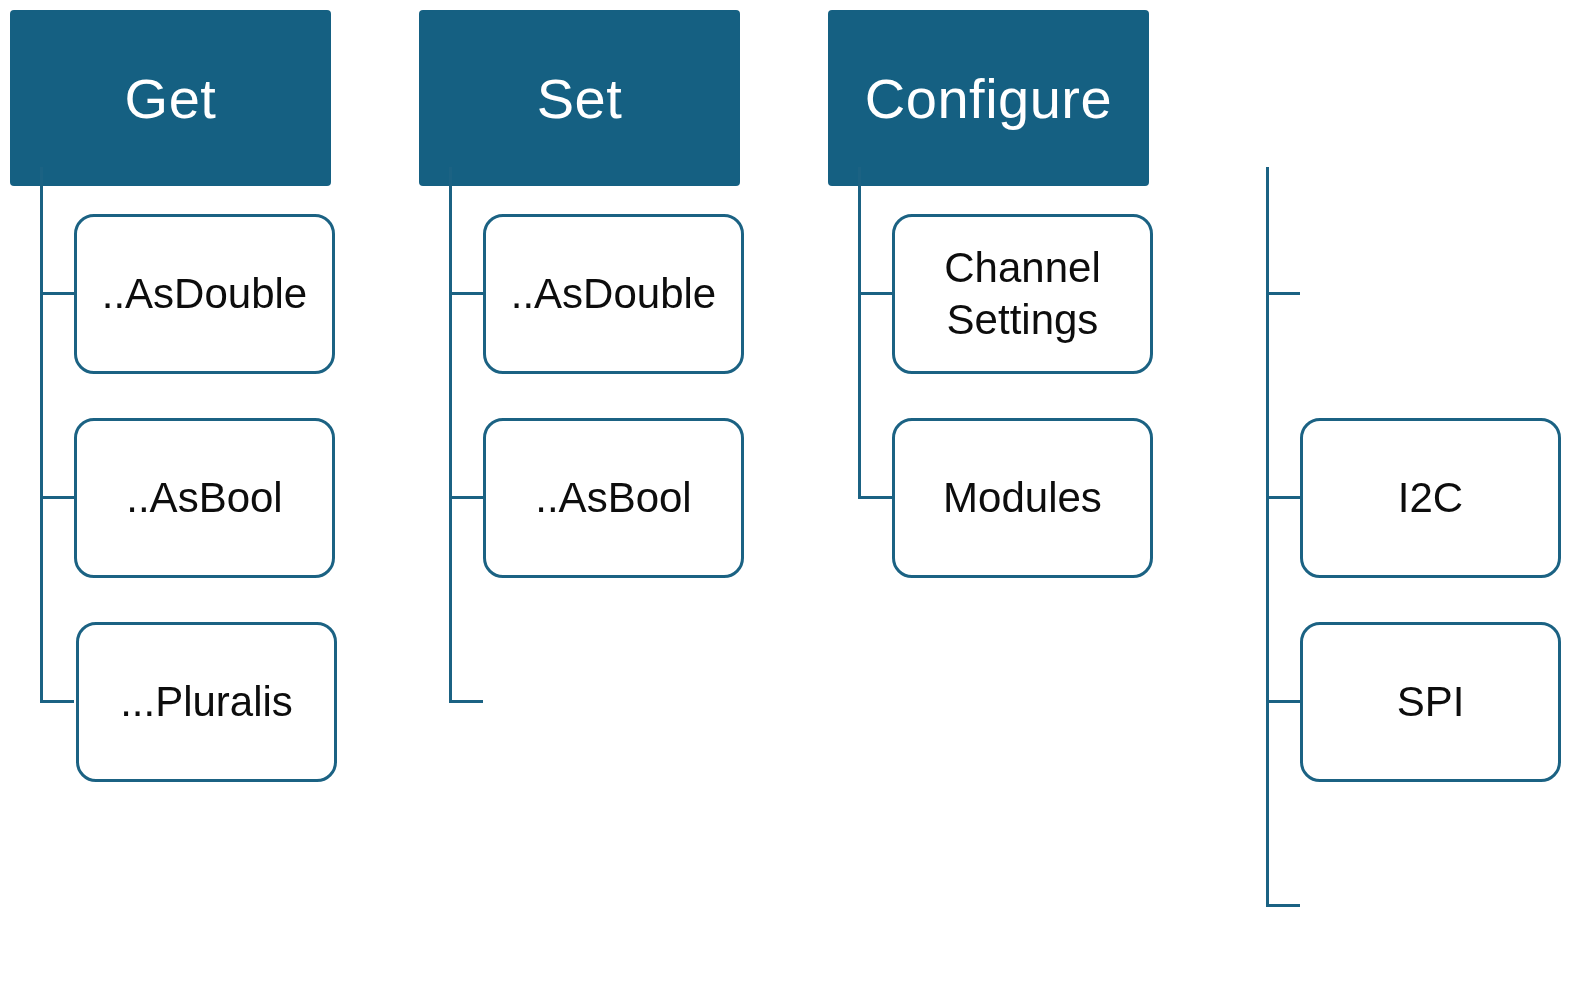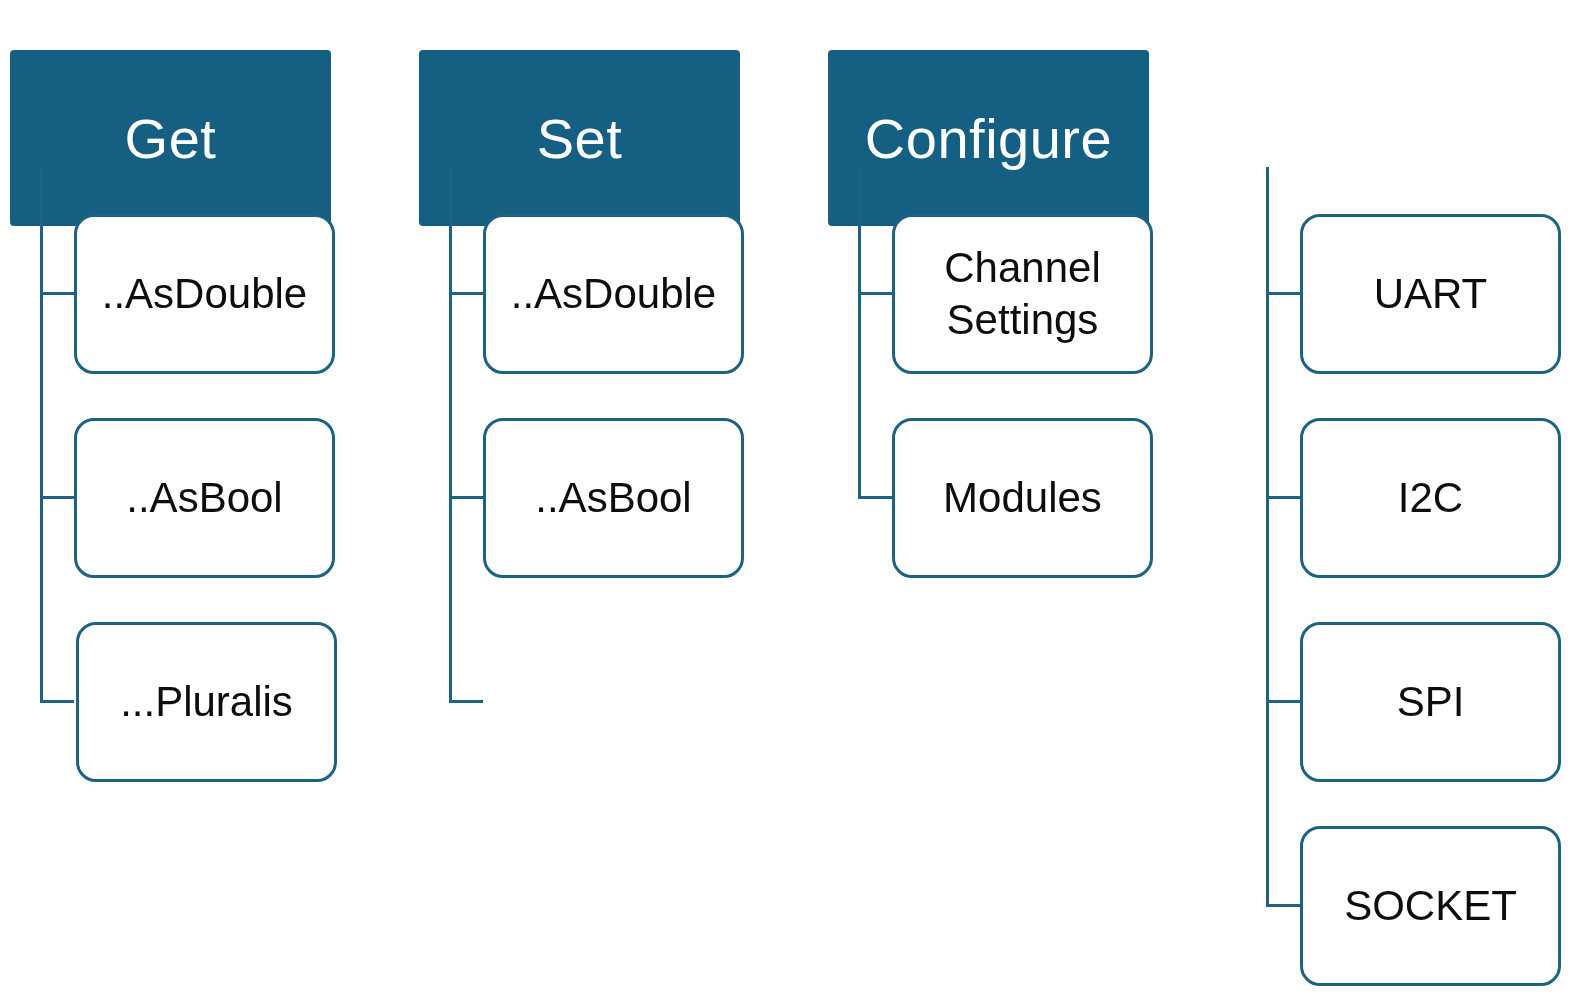--- a/index.html
+++ b/index.html
@@ -16,21 +16,21 @@
     background:var(--bg);
     font-family:"Liberation Sans", sans-serif;
     overflow:hidden;
   }
   .hdr{
     position:absolute;top:10px;width:321px;height:176px;
     background:var(--accent);
     border-radius:4px;
     color:var(--header-text);
     display:flex;align-items:center;justify-content:center;
-    font-size:56px;letter-spacing:0.5px;margin-top:40px;
+    font-size:56px;letter-spacing:0.5px;
   }
   .node{
     position:absolute;width:255px;height:154px;
     background:var(--bg);
     border:3px solid var(--node-border);
     border-radius:20px;
     color:var(--node-text);
     display:flex;align-items:center;justify-content:center;
     text-align:center;
     font-size:42px;line-height:1.25;
@@ -72,18 +72,16 @@
   <div class="hline" style="left:858px;top:292px"></div>
   <div class="hline" style="left:858px;top:496px"></div>
   <div class="node" style="left:892px;top:214px">Channel Settings</div>
   <div class="node" style="left:892px;top:418px">Modules</div>
 
   <div class="vline" style="left:1266px;top:167px;height:739px"></div>
   <div class="hline" style="left:1266px;top:292px"></div>
   <div class="hline" style="left:1266px;top:496px"></div>
   <div class="hline" style="left:1266px;top:700px"></div>
   <div class="hline" style="left:1266px;top:904px"></div>
-  <div class="node" style="left:1300px;top:214px">UART</div>
   <div class="node" style="left:1300px;top:418px">I2C</div>
   <div class="node" style="left:1300px;top:622px">SPI</div>
-  <div class="node" style="left:1300px;top:826px">SOCKET</div>
 
 </div>
 
 </body></html>

